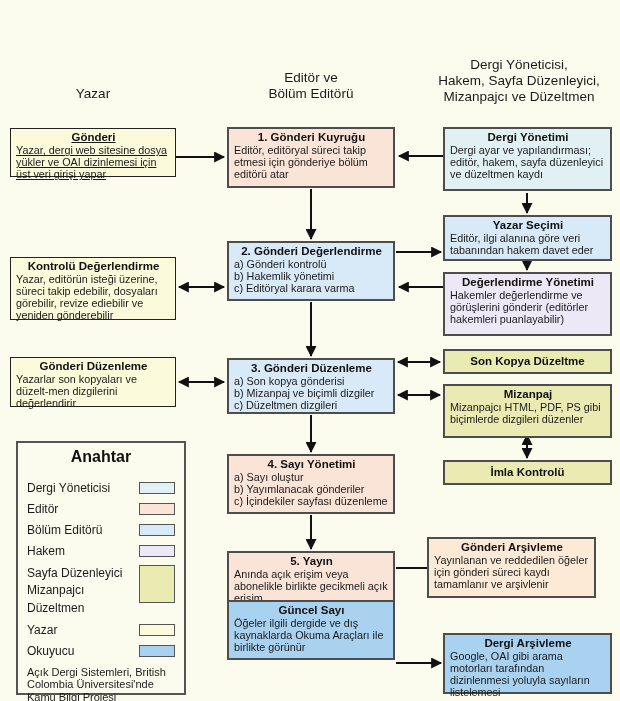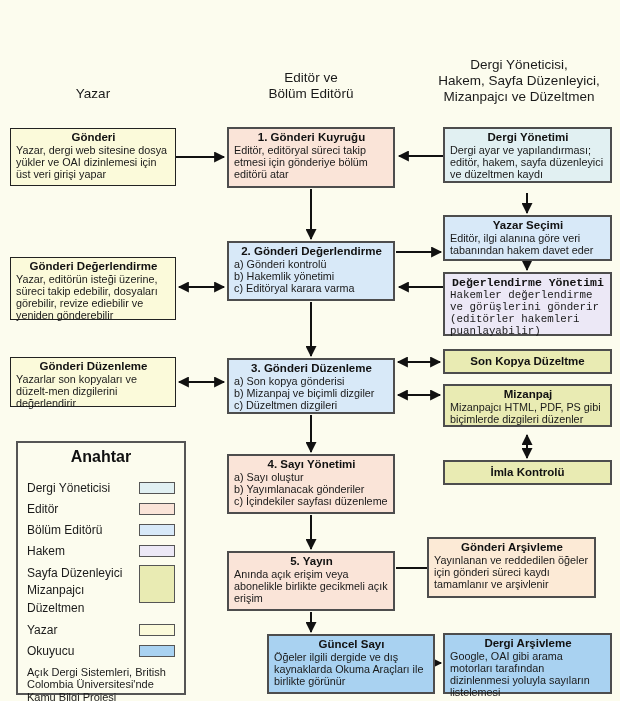--- a/index.html
+++ b/index.html
@@ -104,27 +104,27 @@
       <line x1="179" y1="382" x2="224" y2="382" marker-start="url(#ah)" marker-end="url(#ah)"></line>
       <line x1="311" y1="415" x2="311" y2="452" marker-end="url(#ah)"></line>
       <line x1="527" y1="435" x2="527" y2="458" marker-start="url(#ah)" marker-end="url(#ah)"></line>
       <line x1="311" y1="515" x2="311" y2="549" marker-end="url(#ah)"></line>
       <line x1="396" y1="568" x2="441" y2="568" marker-end="url(#ah)"></line>
       <line x1="311" y1="612" x2="311" y2="632" marker-end="url(#ah)"></line>
       <line x1="396" y1="663" x2="441" y2="663" marker-end="url(#ah)"></line>
     </g>
   </svg>
 
-  <div class="box thin c-yazar" style="left:10px;top:128px;width:166px;height:58px;">
+  <div class="box thin c-yazar" style="left:10px;top:128px;width:166px;height:49px;text-decoration:underline;">
     <div class="box-title">Gönderi</div>
     <div class="box-body">Yazar, dergi web sitesine dosya yükler ve OAI dizinlemesi için üst veri girişi yapar</div>
   </div>
 
   <div class="box thin c-yazar" style="left:10px;top:257px;width:166px;height:63px;">
-    <div class="box-title">Gönderi Değerlendirme</div>
+    <div class="box-title">Kontrolü Değerlendirme</div>
     <div class="box-body">Yazar, editörün isteği üzerine, süreci takip edebilir, dosyaları görebilir, revize ediebilir ve yeniden gönderebilir</div>
   </div>
 
   <div class="box thin c-yazar" style="left:10px;top:357px;width:166px;height:50px;">
     <div class="box-title">Gönderi Düzenleme</div>
     <div class="box-body">Yazarlar son kopyaları ve düzelt-men dizgilerini değerlendirir</div>
   </div>
 
   <div class="box c-editor" style="left:227px;top:127px;width:168px;height:61px;">
     <div class="box-title">1. Gönderi Kuyruğu</div>
@@ -150,45 +150,45 @@
     <div class="box-body">a) Sayı oluştur
 b) Yayımlanacak gönderiler
 c) İçindekiler sayfası düzenleme</div>
   </div>
 
   <div class="box c-editor" style="left:227px;top:551px;width:168px;height:60px;">
     <div class="box-title">5. Yayın</div>
     <div class="box-body">Anında açık erişim veya abonelikle birlikte gecikmeli açık erişim</div>
   </div>
 
-  <div class="box c-okuyucu" style="left:227px;top:634px;width:168px;height:60px;margin-left:40px;">
+  <div class="box c-okuyucu" style="left:227px;top:600px;width:168px;height:60px;">
     <div class="box-title">Güncel Sayı</div>
     <div class="box-body">Öğeler ilgili dergide ve dış kaynaklarda Okuma Araçları ile birlikte görünür</div>
   </div>
 
-  <div class="box c-dergiyon" style="left:443px;top:127px;width:169px;height:56px;">
+  <div class="box c-dergiyon" style="left:443px;top:127px;width:169px;height:64px;">
     <div class="box-title">Dergi Yönetimi</div>
     <div class="box-body">Dergi ayar ve yapılandırması; editör, hakem, sayfa düzenleyici ve düzeltmen kaydı</div>
   </div>
 
   <div class="box c-bolum" style="left:443px;top:215px;width:169px;height:46px;">
     <div class="box-title">Yazar Seçimi</div>
     <div class="box-body">Editör, ilgi alanına göre veri tabanından hakem davet eder</div>
   </div>
 
-  <div class="box c-hakem" style="left:443px;top:272px;width:169px;height:64px;font-family:Liberation Mono, monospace;">
+  <div class="box c-hakem" style="left:443px;top:272px;width:169px;height:64px;">
     <div class="box-title">Değerlendirme Yönetimi</div>
     <div class="box-body">Hakemler değerlendirme ve görüşlerini gönderir (editörler hakemleri puanlayabilir)</div>
   </div>
 
   <div class="box c-sayfa title-only" style="left:443px;top:349px;width:169px;height:25px;">
     <div class="box-title">Son Kopya Düzeltme</div>
   </div>
 
-  <div class="box c-sayfa" style="left:443px;top:384px;width:169px;height:43px;">
+  <div class="box c-sayfa" style="left:443px;top:384px;width:169px;height:54px;">
     <div class="box-title">Mizanpaj</div>
     <div class="box-body">Mizanpajcı HTML, PDF, PS gibi biçimlerde dizgileri düzenler</div>
   </div>
 
   <div class="box c-sayfa title-only" style="left:443px;top:460px;width:169px;height:25px;">
     <div class="box-title">İmla Kontrolü</div>
   </div>
 
   <div class="box c-arsiv" style="left:427px;top:537px;width:169px;height:61px;">
     <div class="box-title">Gönderi Arşivleme</div>

